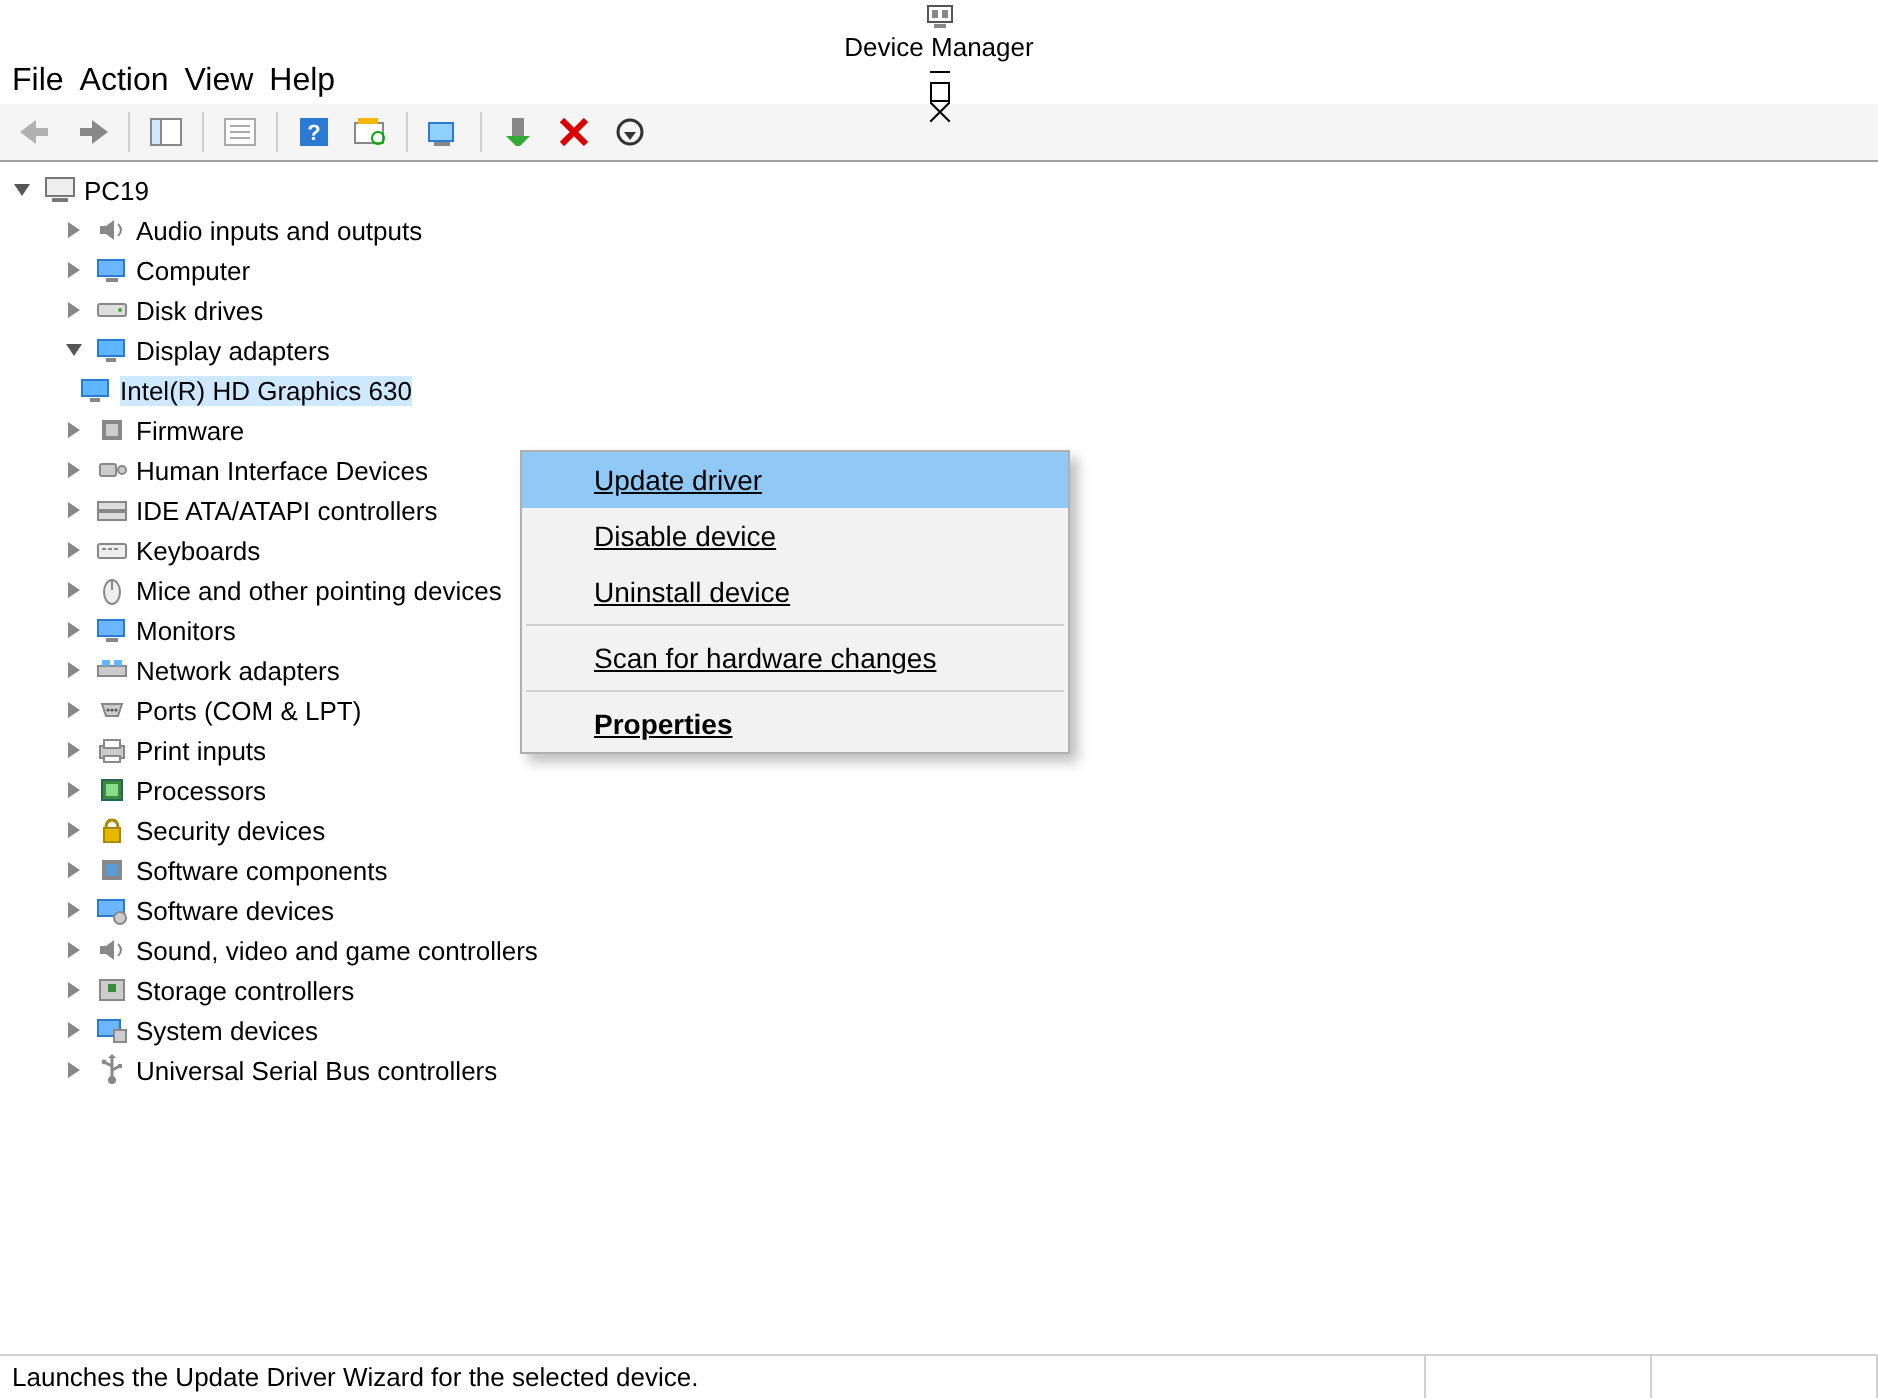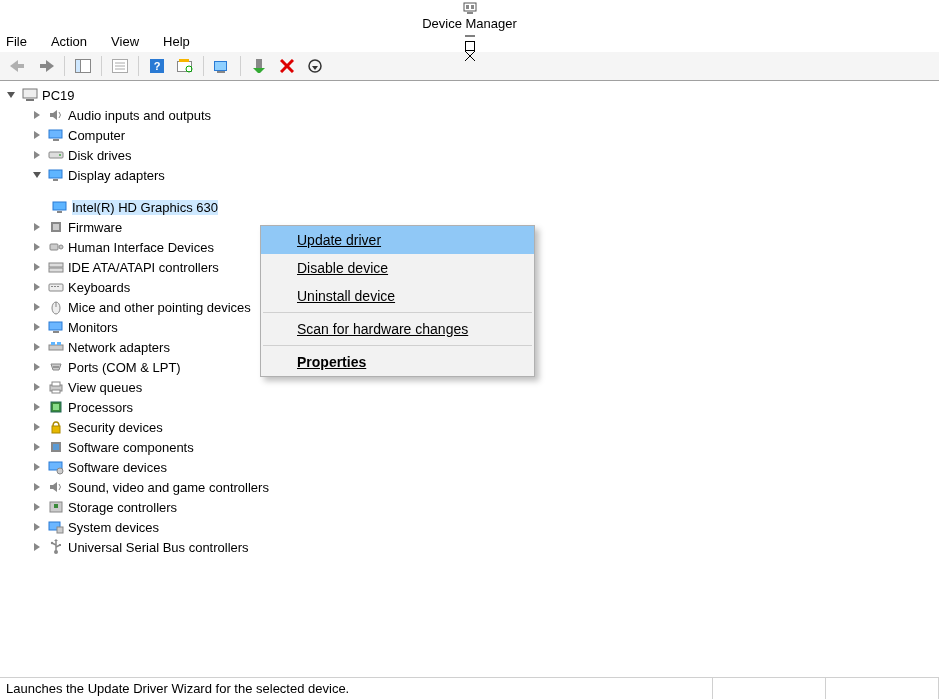--- a/index.html
+++ b/index.html
@@ -3,37 +3,37 @@
 <meta charset="utf-8">
 <style>
 * { box-sizing: border-box; margin: 0; padding: 0; font-family: "Segoe UI", Tahoma, sans-serif; }
 body { width: 939px; height: 699px; background: #fff; overflow: hidden; position: relative; font-size: 13px; }
 
 .title-bar { height: 30px; display: flex; align-items: center; padding: 0 4px; flex-direction: column; }
 .title-bar .app-icon { width: 16px; height: 16px; margin: 0 6px; }
 .title-bar .title { flex: 1; font-size: 13px; }
 .title-bar .winbtn { width: 46px; height: 30px; display: flex; align-items: center; justify-content: center; }
 
-.menu-bar { height: 22px; display: flex; align-items: center; padding: 0 6px; gap: 24px; font-size: 13px; text-align: center;}
+.menu-bar { height: 22px; display: flex; align-items: center; padding: 0 6px; gap: 8px; font-size: 16px; text-align: center;}
 .menu-bar span { cursor: default; }
 
 .toolbar { height: 28px; display: flex; align-items: center; padding: 2px 6px; gap: 4px; background: #f5f5f5; }
 .toolbar .btn { width: 24px; height: 22px; display: flex; align-items: center; justify-content: center; border: 1px solid transparent; }
 .toolbar .sep { width: 1px; height: 20px; background: #d0d0d0; margin: 0 2px; }
 
 .tree-border { border-top: 1px solid #a0a0a0; }
 .tree-area { height: 580px; overflow: auto; padding: 4px 0; }
 .tree-row { display: flex; align-items: center; height: 20px; white-space: nowrap; }
 .tree-row .expand { width: 14px; height: 14px; display: inline-flex; align-items: center; justify-content: center; color: #6b6b6b; cursor: pointer;}
 .tree-row .icon { width: 16px; height: 16px; margin: 0 4px; display: inline-flex; align-items: center; justify-content: center;}
 .tree-row .label { }
 .indent0 { padding-left: 4px; }
 .indent1 { padding-left: 30px; }
 .indent2 { padding-left: 40px; }
-.indent2.nochev { padding-left: 48px; margin-top: 12px; }
+.indent2.nochev { padding-left: 36px; }
 .selected .label{ background: #cde8ff; }
 
 .context-menu { position: absolute; left: 260px; top: 225px; width: 275px; background: #f2f2f2; border: 1px solid #b0b0b0; box-shadow: 4px 4px 6px rgba(0,0,0,0.25); text-decoration: underline; }
 .context-menu .item { padding: 6px 14px 6px 36px; font-size: 14px; }
 .context-menu .item.hl { background: #90c8f6; }
 .context-menu .msep { height: 1px; background: #d0d0d0; margin: 2px 2px;}
 .context-menu .item.bold { font-weight: bold;}
 
 .status-bar { position: absolute; bottom: 0; left: 0; right: 0; height: 22px; border-top: 1px solid #d0d0d0; display: flex; align-items: center; font-size: 13px; gap: 28px;}
 .status-bar .cell { padding: 0 6px; border-right: 1px solid #d0d0d0; height: 100%; display: flex; align-items: center;}
@@ -368,21 +368,21 @@
           <path d="M2 1 L8 5 L2 9 Z" fill="#888"></path>
         </svg>
       </span>
     <span class="icon">
         <svg width="16" height="16">
           <rect x="2" y="6" width="12" height="6" fill="#ccc" stroke="#888"></rect>
           <rect x="4" y="3" width="8" height="4" fill="#fff" stroke="#888"></rect>
           <rect x="4" y="11" width="8" height="3" fill="#fff" stroke="#888"></rect>
         </svg>
       </span>
-    <span class="label">View queues</span>
+    <span class="label">Print inputs</span>
   </div>
 
   <div class="tree-row indent1">
     <span class="expand">
         <svg width="10" height="10">
           <path d="M2 1 L8 5 L2 9 Z" fill="#888"></path>
         </svg>
       </span>
     <span class="icon">
         <svg width="16" height="16">

